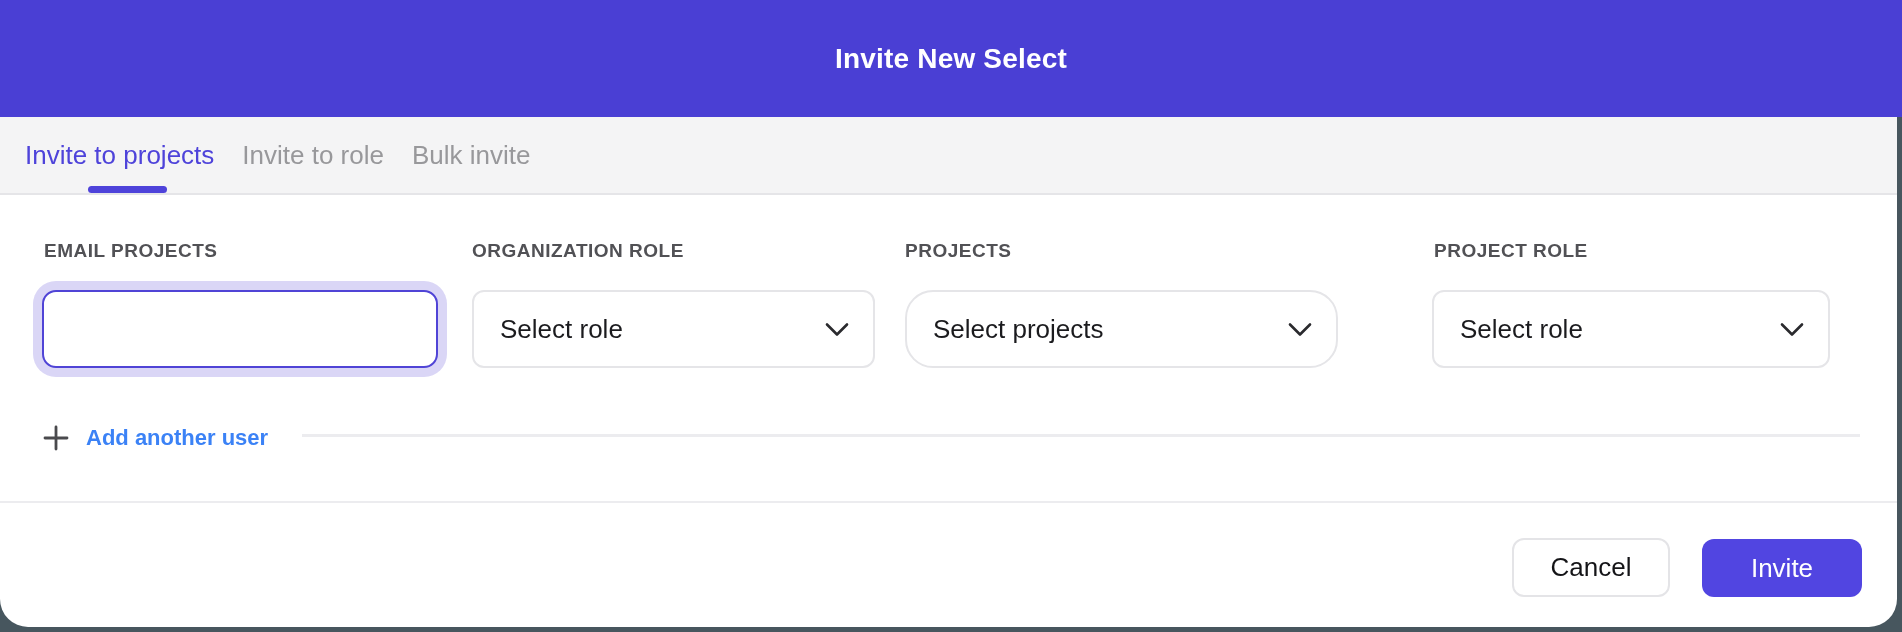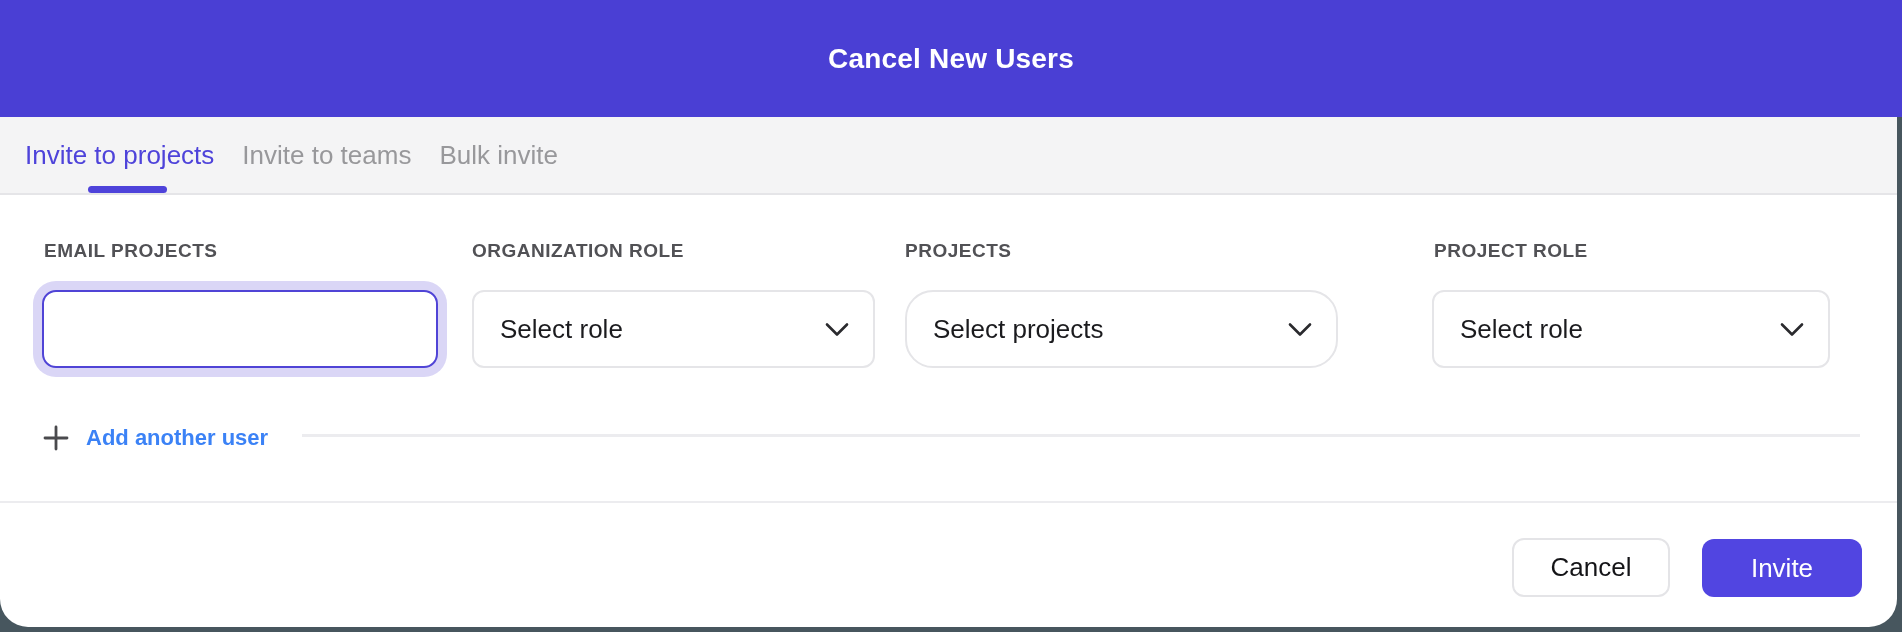--- a/index.html
+++ b/index.html
@@ -124,21 +124,21 @@
 </style>
 </head>
 <body>
 
 <div class="stage">
 
   <div class="modal">
 
     <div class="tabbar">
       <button class="tab active">Invite to projects</button>
-      <button class="tab">Invite to teams</button>
+      <button class="tab">Invite to role</button>
       <button class="tab">Bulk invite</button>
     </div>
     <div class="tab-indicator"></div>
 
     <div class="field-label lbl-email">EMAIL PROJECTS</div>
     <div class="field-label lbl-orgrole">ORGANIZATION ROLE</div>
     <div class="field-label lbl-projects">PROJECTS</div>
     <div class="field-label lbl-projrole">PROJECT ROLE</div>
 
     <div class="email-wrap">
@@ -174,16 +174,16 @@
     </button>
     <div class="add-divider"></div>
 
     <div class="footer-divider"></div>
     <button class="btn btn-invite">Invite</button>
     <button class="btn btn-cancel">Cancel</button>
 
   </div>
 
   <div class="header">
-    <div class="header-title">Cancel New Users</div>
+    <div class="header-title">Invite New Select</div>
   </div>
 
 </div>
 
 </body></html>

